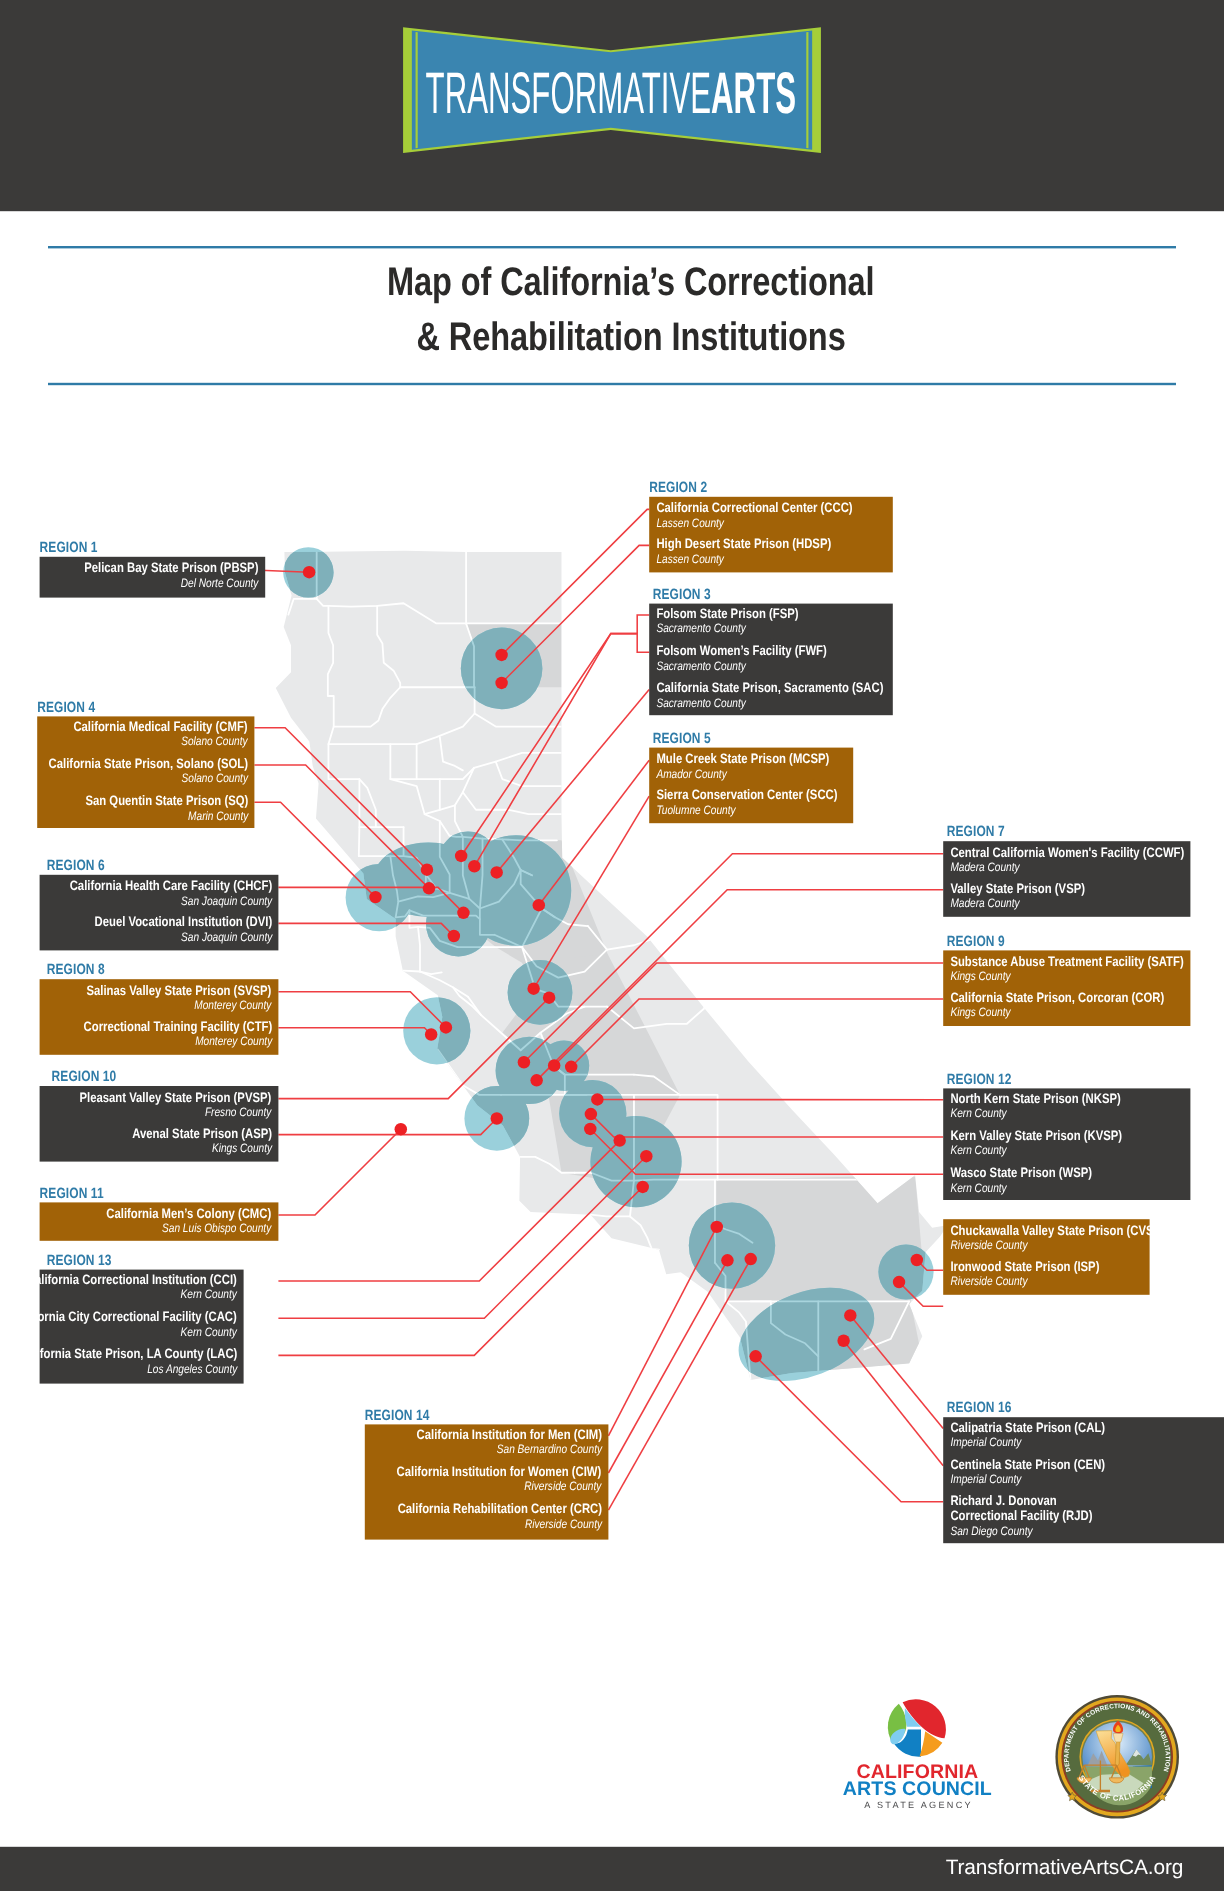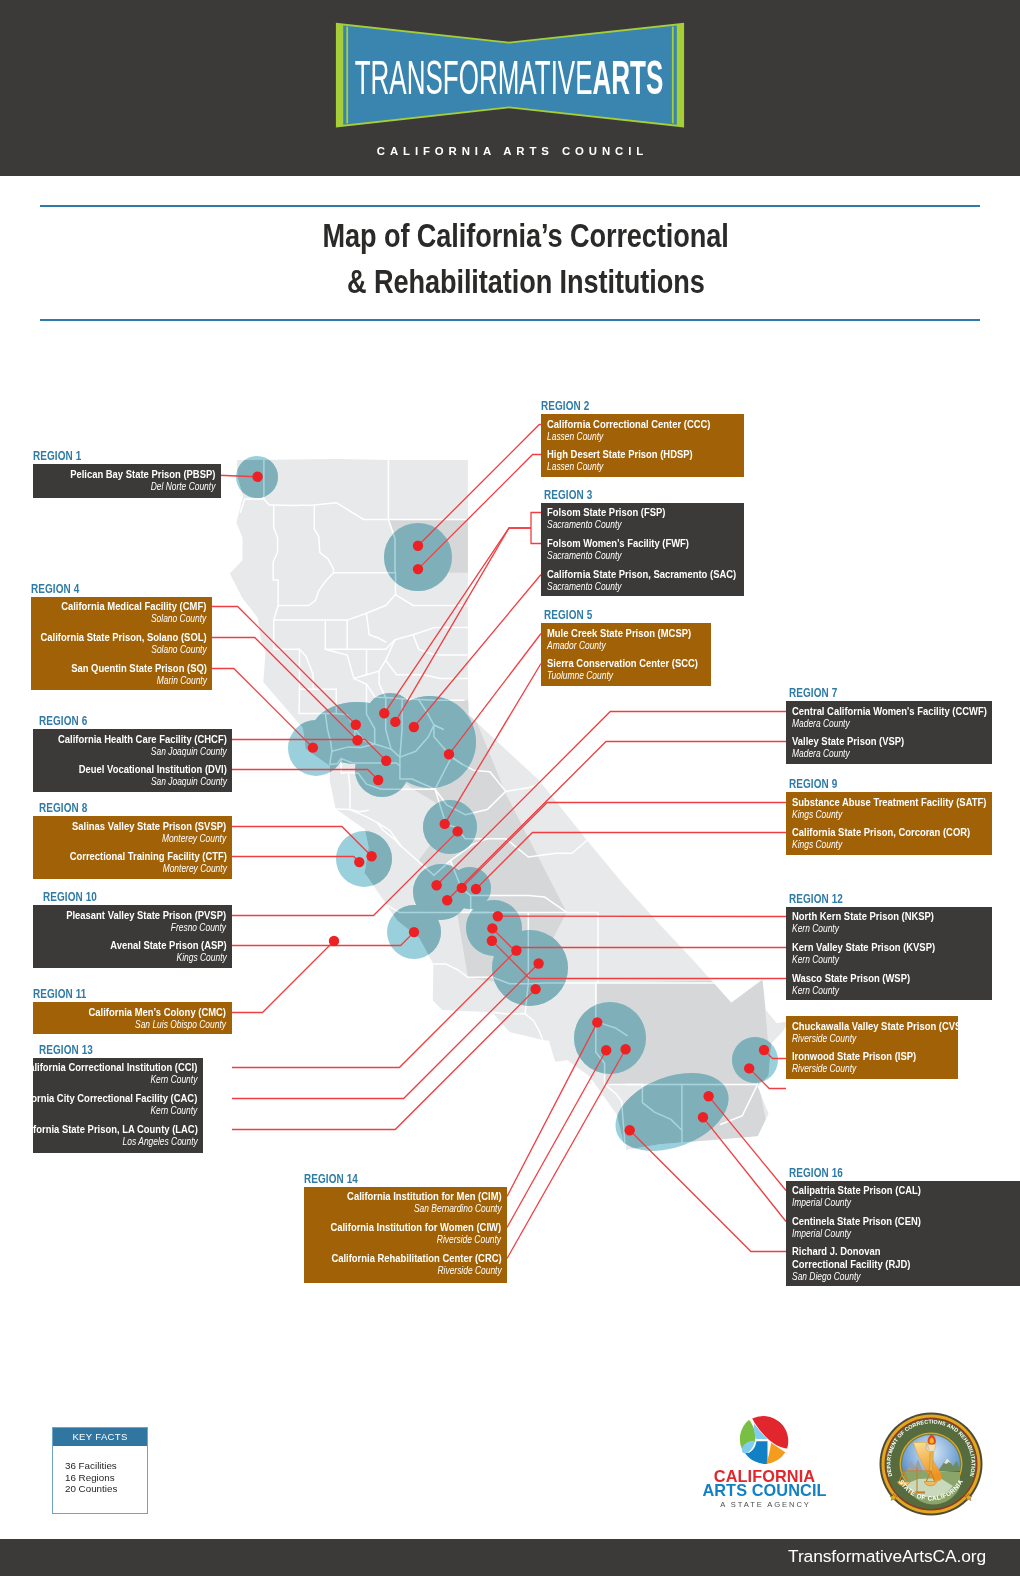--- a/index.html
+++ b/index.html
@@ -66,21 +66,20 @@
 <svg class="logo-svg" width="356" height="116" viewBox="330 16 356 116">
   <path fill="#a6ce39" d="M335.9,22.7 L509,41.8 L684.1,22.7 L684.1,127.4 L509,108.3 L335.9,127.4 Z"></path>
   <path fill="#3a85b0" d="M343.2,25.4 L509,43.6 L676.8,25.4 L676.8,124.7 L509,106.5 L343.2,124.7 Z"></path>
   <path fill="#a6ce39" d="M346.3,26.6 L348.1,26.8 L348.1,123.3 L346.3,123.5 Z"></path>
   <path fill="#a6ce39" d="M671.9,26.8 L673.7,26.6 L673.7,123.5 L671.9,123.3 Z"></path>
   <g transform="translate(509,0) scale(0.533,1) translate(-509,0)">
     <text x="509" y="94.3" text-anchor="middle" font-family="'Liberation Sans',sans-serif" font-size="48.8" fill="#ffffff"><tspan font-weight="400">TRANSFORMATIVE</tspan><tspan font-weight="700">ARTS</tspan></text>
   </g>
 </svg>
 
-<div class="cac-sub">CALIFORNIA ARTS COUNCIL</div>
 
 <div class="rule top"></div>
 <div class="title">
   <div><span>Map of California’s Correctional</span></div>
   <div><span>&amp; Rehabilitation Institutions</span></div>
 </div>
 <div class="rule bot"></div>
 <svg id="mapsvg" viewBox="0 0 1020 1576" width="1020" height="1576">
 <defs>
 <clipPath id="caclip">
@@ -576,28 +575,20 @@
       </div>
 <div class="fac" style="top:34px">
         <span class="ln"><span class="nm">California Institution for Women (CIW)</span></span>
         <span class="ln"><span class="ct">Riverside County</span></span>
       </div>
 <div class="fac" style="top:65px">
         <span class="ln"><span class="nm">California Rehabilitation Center (CRC)</span></span>
         <span class="ln"><span class="ct">Riverside County</span></span>
       </div>
 </div>
-    <div class="kf">
-  <div class="kf-h">KEY FACTS</div>
-  <div class="kf-b">
-    <div>36 Facilities</div>
-    <div>16 Regions</div>
-    <div>20 Counties</div>
-  </div>
-</div>
 <div class="ftr"></div>
 <div class="ftr-t">TransformativeArtsCA.org</div>
 <svg class="caclogo" width="150" height="100" viewBox="688 1408 150 100">
   <g>
 
     <path fill="#e1262d" d="M750.2,1416.5
          A25.1,25.1 0 0 1 785.1,1446.6
          C779.0,1446.0 772.3,1442.8 766.6,1437.6
          C759.9,1431.4 753.8,1423.7 750.2,1416.5 Z"></path>
 

